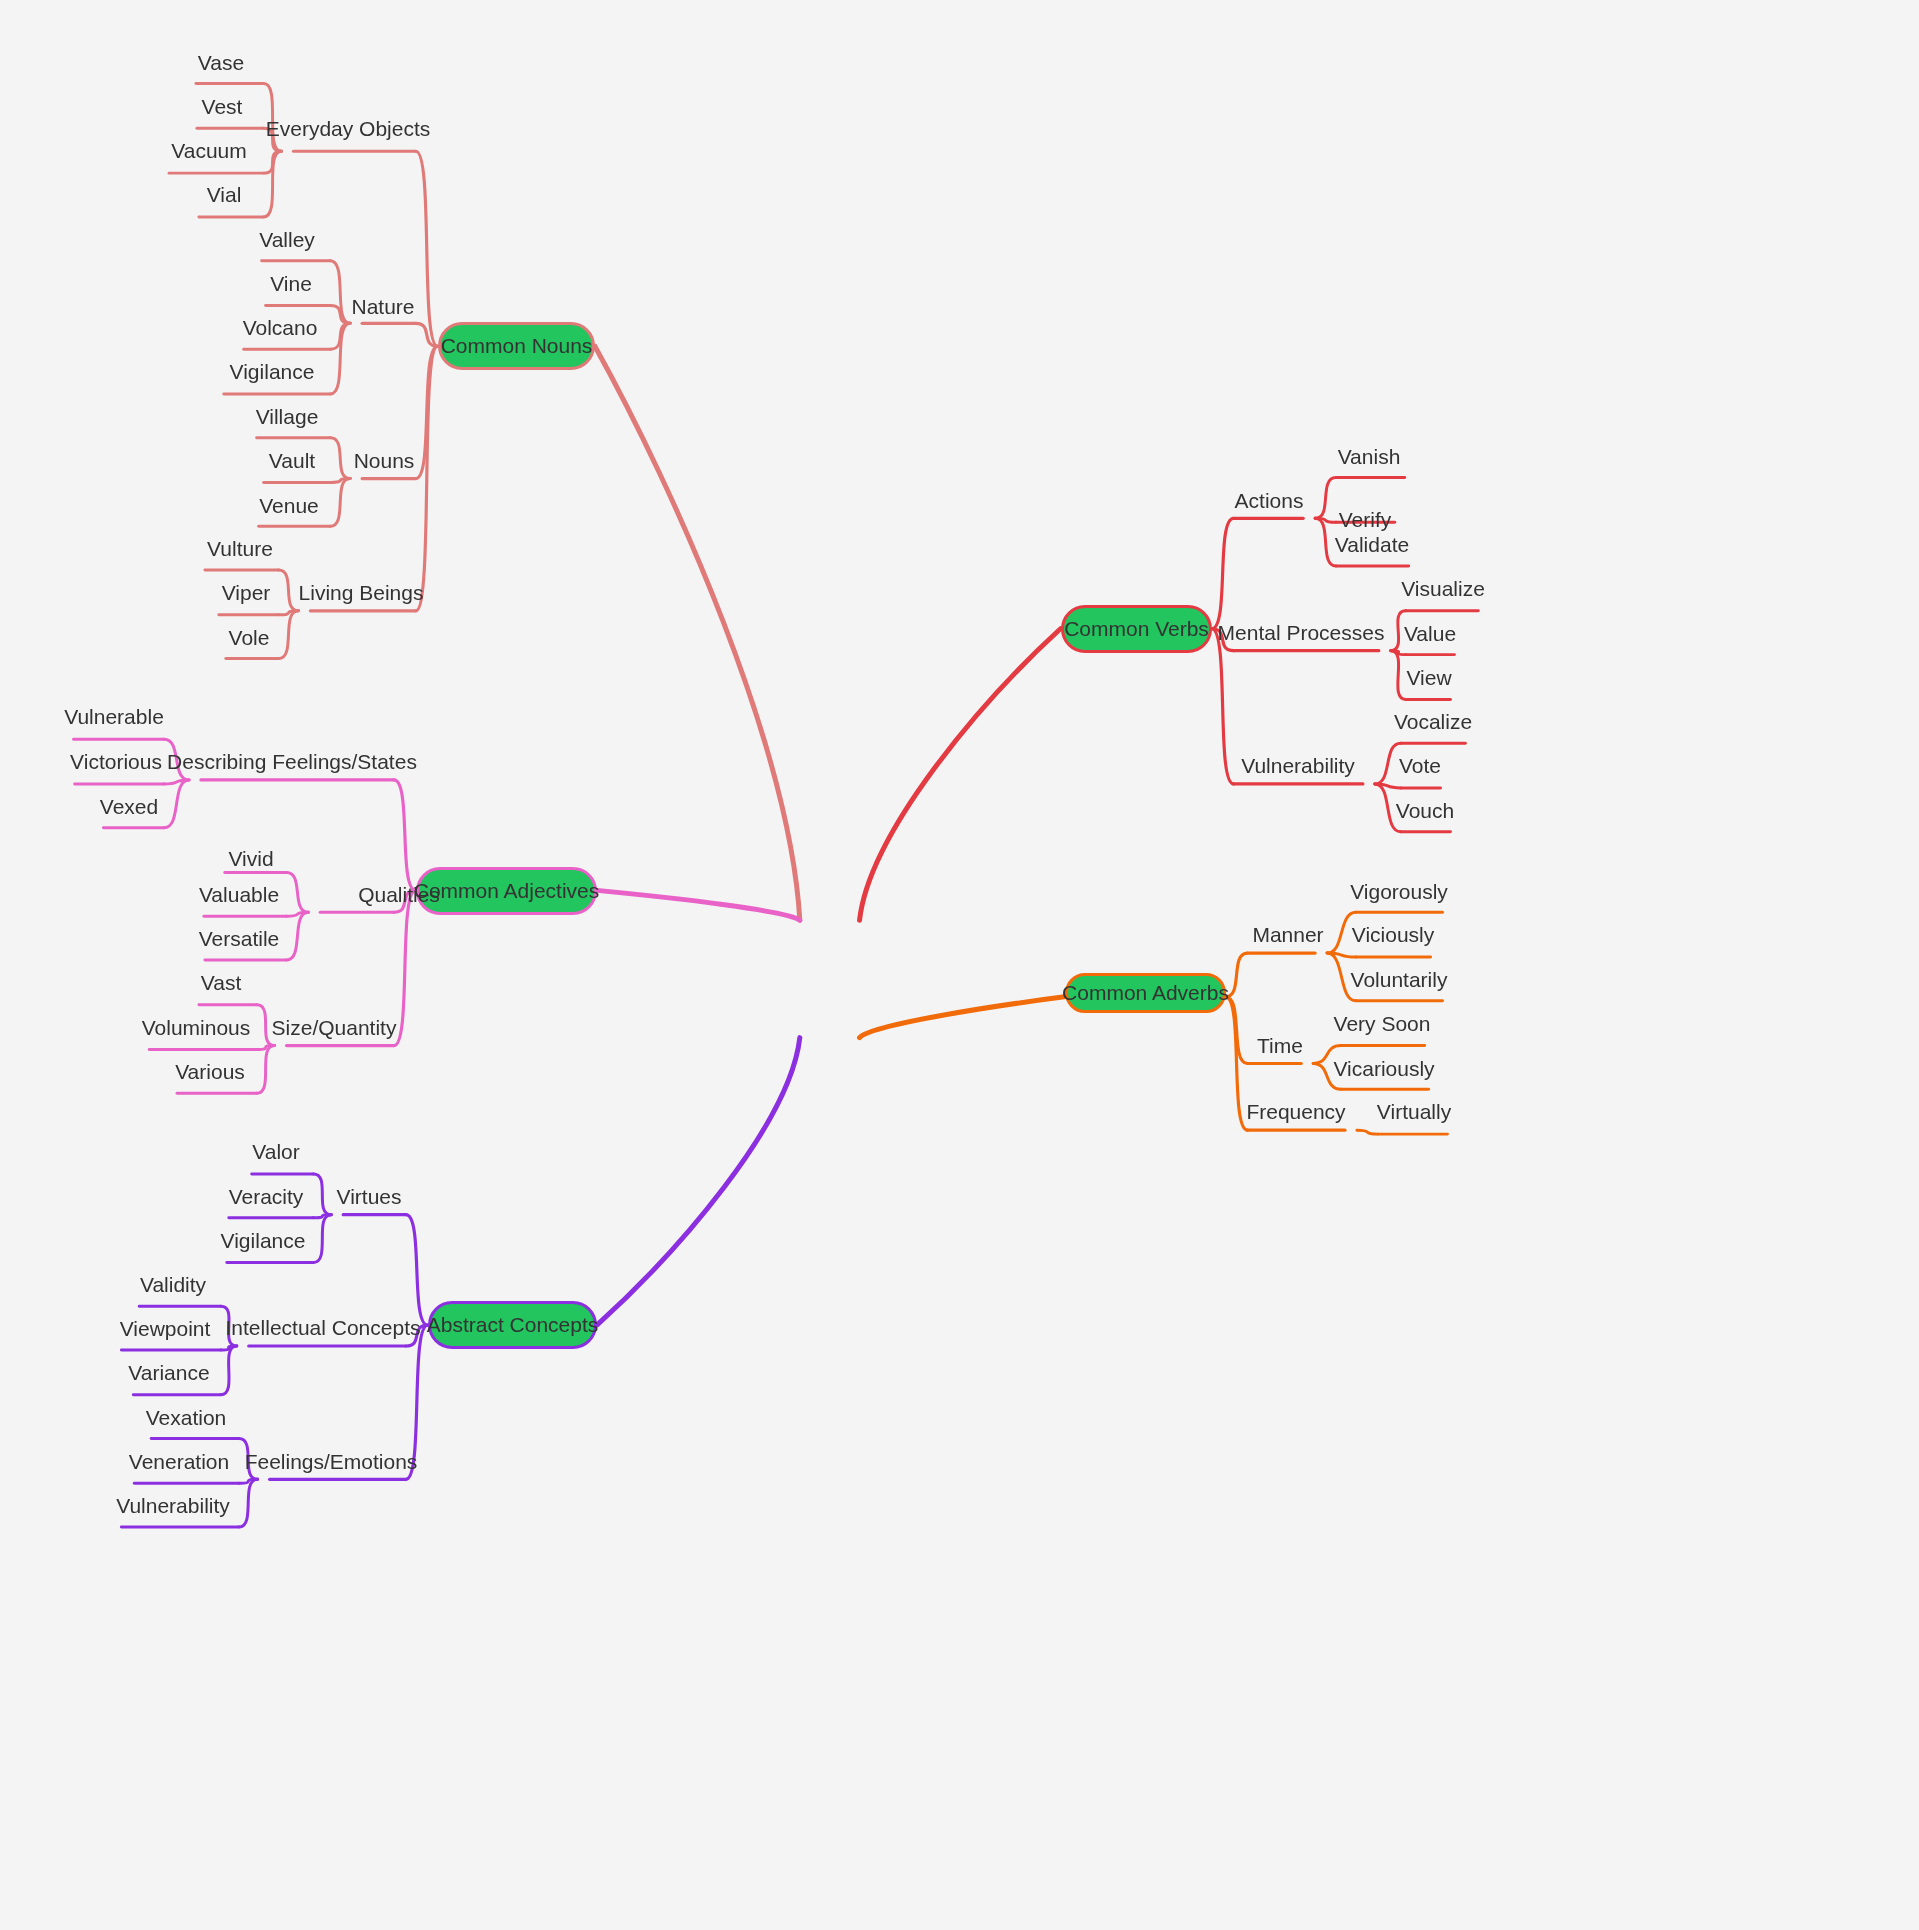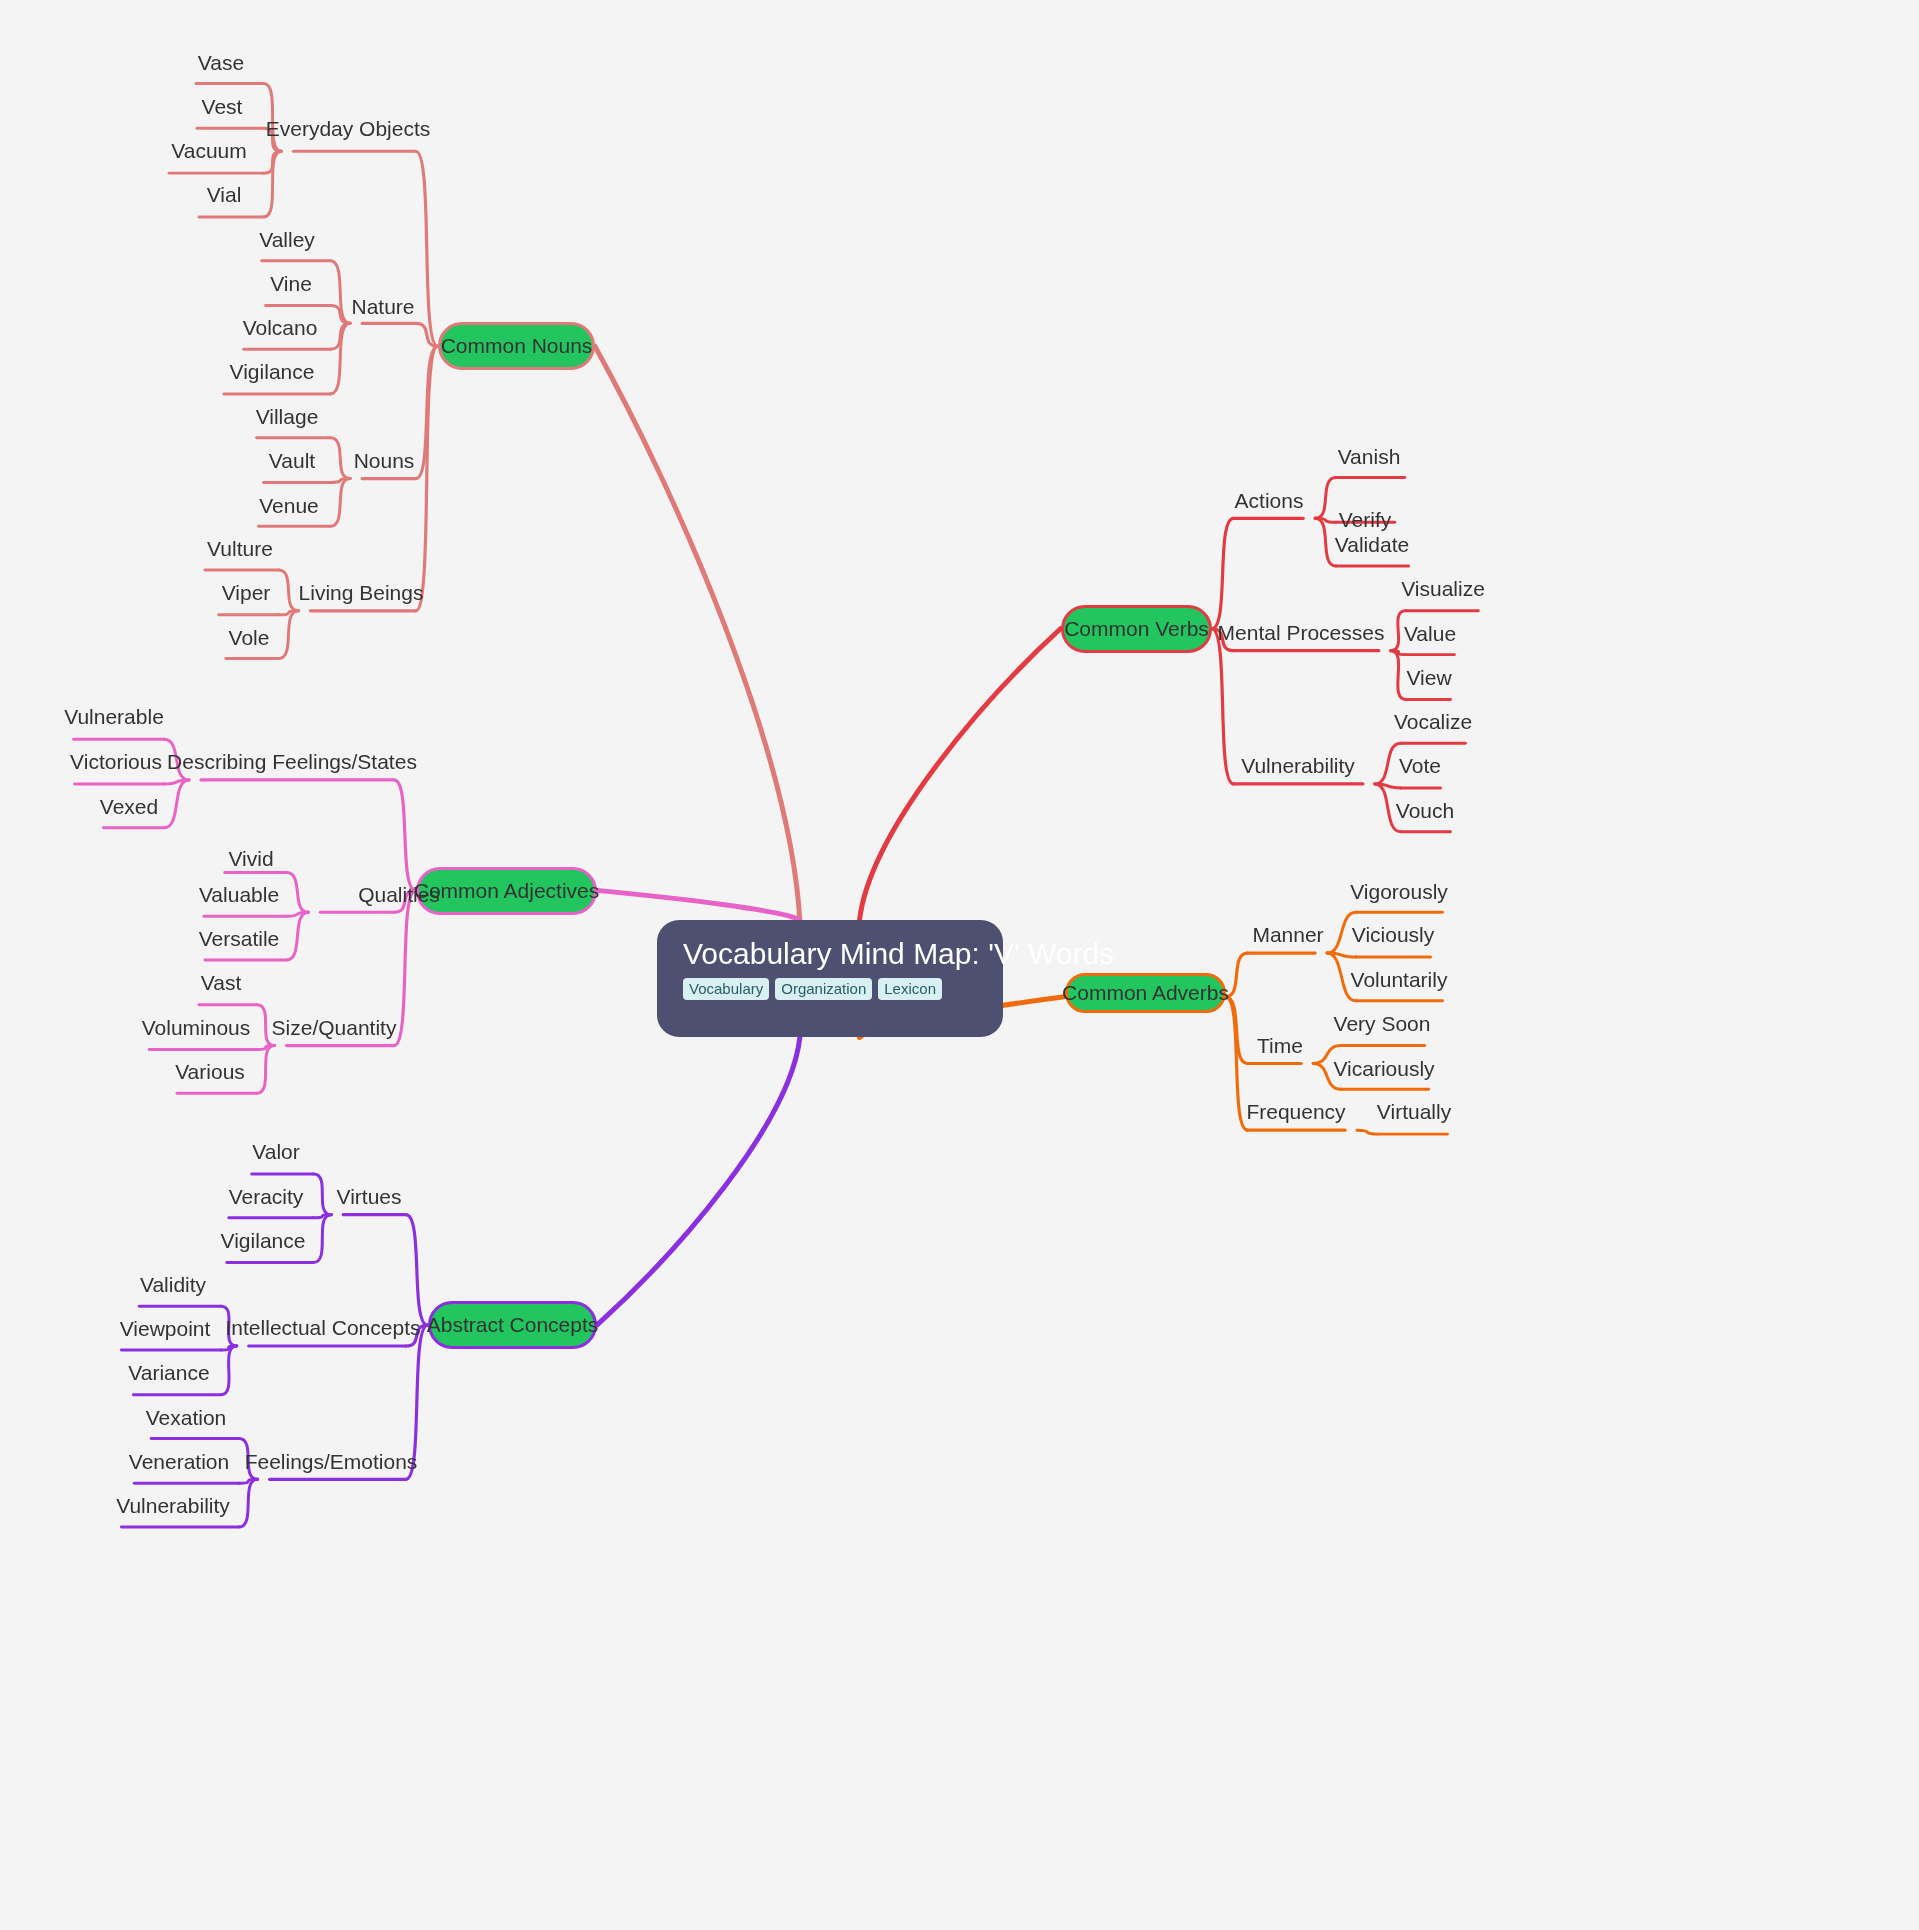--- a/index.html
+++ b/index.html
@@ -226,28 +226,20 @@
       <path d="M 271 1487 L 408 1487" stroke="#8b2fe0" stroke-width="3.2" fill="none"></path>
       <path d="M 408 1487 C 426 1487, 412 1332, 430 1332" stroke="#8b2fe0" stroke-width="3.2" fill="none"></path>
       <path d="M 152 1446 L 240 1446" stroke="#8b2fe0" stroke-width="3" fill="none"></path>
       <path d="M 240 1446 C 258 1446, 241 1487, 259 1487" stroke="#8b2fe0" stroke-width="3" fill="none"></path>
       <path d="M 135 1491 L 240 1491" stroke="#8b2fe0" stroke-width="3" fill="none"></path>
       <path d="M 240 1491 C 258 1491, 241 1487, 259 1487" stroke="#8b2fe0" stroke-width="3" fill="none"></path>
       <path d="M 122 1535 L 240 1535" stroke="#8b2fe0" stroke-width="3" fill="none"></path>
       <path d="M 240 1535 C 258 1535, 241 1487, 259 1487" stroke="#8b2fe0" stroke-width="3" fill="none"></path>
     </svg>
 
-  <div class="root-node" style="left: 657px; top: 920px; width: 346px; height: 117px; background: rgb(77, 80, 112);">
-    <div class="root-title">Vocabulary Mind Map: 'V' Words</div>
-    <div class="root-badges">
-        <span class="root-badge" style="background: rgb(217, 240, 243); color: rgb(42, 93, 102);">Vocabulary</span>
-        <span class="root-badge" style="background: rgb(217, 240, 243); color: rgb(42, 93, 102);">Organization</span>
-        <span class="root-badge" style="background: rgb(217, 240, 243); color: rgb(42, 93, 102);">Lexicon</span>
-      </div>
-  </div>
 <div class="branch-node" style="left: 438px; top: 322px; width: 157px; height: 48px; border-color: rgb(224, 122, 120);">
       <span>Common Nouns</span>
     </div>
     <div class="label l2 anchor-mid" style="left: 348px; top: 118px;">Everyday Objects</div>
     <div class="label l3 anchor-mid" style="left: 221px; top: 52px;">Vase</div>
     <div class="label l3 anchor-mid" style="left: 222px; top: 96px;">Vest</div>
     <div class="label l3 anchor-mid" style="left: 209px; top: 140px;">Vacuum</div>
     <div class="label l3 anchor-mid" style="left: 224px; top: 184px;">Vial</div>
     <div class="label l2 anchor-mid" style="left: 383px; top: 296px;">Nature</div>
     <div class="label l3 anchor-mid" style="left: 287px; top: 229px;">Valley</div>

